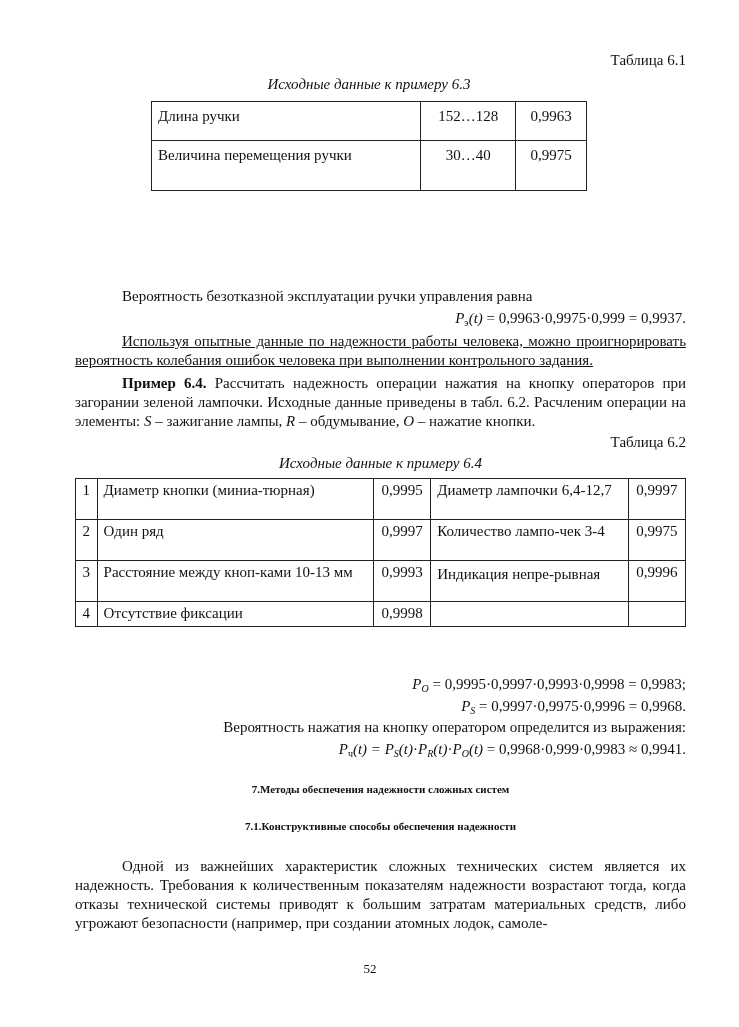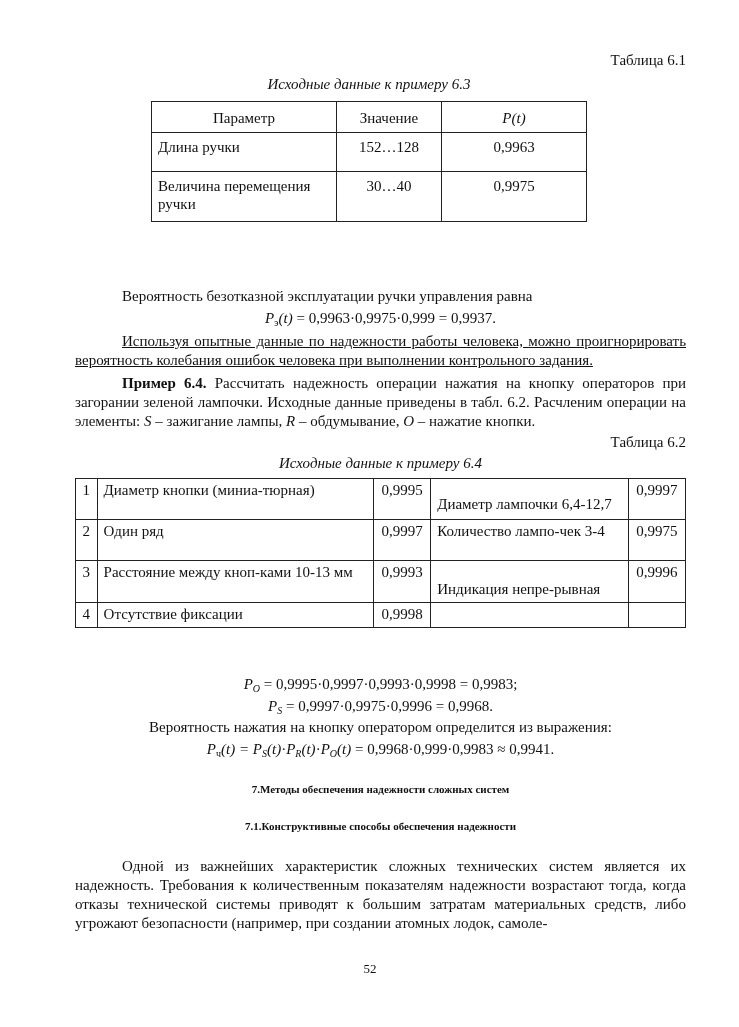--- a/index.html
+++ b/index.html
@@ -10,38 +10,33 @@
   .center { text-align: center; }
   .ital { font-style: italic; }
   .bold { font-weight: bold; }
   p { margin: 0; }
   .para { position: absolute; left: 75px; width: 611px; line-height: 19px; text-align: justify; }
   .indent { text-indent: 47px; }
   table { border-collapse: collapse; position: absolute; font-size: 15px; }
   td, th { border: 1.4px solid #222; vertical-align: top; padding: 5px 6px 4px 6px; line-height: 18px; font-weight: normal; }
   th { text-align: center; vertical-align: middle; }
   .c { text-align: center; }
-  .formula { position: absolute; left: 75px; width: 611px; text-align: center; line-height: 19px; }
+  .formula { position: absolute; left: 75px; width: 611px; text-align: right; line-height: 19px; }
   sub { font-size: 10px; vertical-align: -3px; }
   .var { font-style: italic; }
   .heading { position: absolute; left: 75px; width: 611px; text-align: center; font-weight: bold; font-size: 11px; }
 </style>
 </head>
 <body>
 
 <div class="abs right" style="left:500px; top:52px; width:186px;">Таблица 6.1</div>
 <div class="abs center ital" style="left:151px; top:76px; width:436px;">Исходные данные к примеру 6.3</div>
 
 <table style="left:151px; top:101px; width:436px;">
   <tbody>
-      <tr style="height:31px;">
-    <th style="width:172px;">Параметр</th>
-    <th style="width:92px;">Значение</th>
-    <th class="ital">P(t)</th>
-  </tr>
   <tr style="height:39px;">
     <td>Длина ручки</td>
     <td class="c">152…128</td>
     <td class="c">0,9963</td>
   </tr>
   <tr style="height:50px;">
     <td>Величина перемещения ручки</td>
     <td class="c">30…40</td>
     <td class="c">0,9975</td>
   </tr>
@@ -59,35 +54,35 @@
 
 <div class="abs right" style="left:500px; top:434px; width:186px;">Таблица 6.2</div>
 <div class="abs center ital" style="left:75px; top:455px; width:611px;">Исходные данные к примеру 6.4</div>
 
 <table style="left:75px; top:478px; width:611px;">
   <tbody>
   <tr style="height:41px;">
     <td class="c" style="padding-top:2px;">1</td>
     <td style="padding-top:2px;">Диаметр кнопки (миниа-тюрная)</td>
     <td class="c" style="padding-top:2px;">0,9995</td>
-    <td style="padding-top:16px;">Диаметр лампочки 6,4-12,7</td>
+    <td style="padding-top:2px;">Диаметр лампочки 6,4-12,7</td>
     <td class="c" style="padding-top:2px;">0,9997</td>
   </tr>
   <tr style="height:41px;">
     <td class="c" style="padding-top:2px;">2</td>
     <td style="padding-top:2px;">Один ряд</td>
     <td class="c" style="padding-top:2px;">0,9997</td>
     <td style="padding-top:2px;">Количество лампо-чек 3-4</td>
     <td class="c" style="padding-top:2px;">0,9975</td>
   </tr>
   <tr style="height:41px;">
     <td class="c" style="padding-top:2px;">3</td>
     <td style="padding-top:2px;">Расстояние между кноп-ками 10-13 мм</td>
     <td class="c" style="padding-top:2px;">0,9993</td>
-    <td style="padding-top:19px;border-radius:10px;">Индикация непре-рывная</td>
+    <td style="padding-top:4px;border-radius:10px;">Индикация непре-рывная</td>
     <td class="c" style="padding-top:2px;">0,9996</td>
   </tr>
   <tr style="height:24px;">
     <td class="c" style="padding-top:2px;">4</td>
     <td style="padding-top:2px;">Отсутствие фиксации</td>
     <td class="c" style="padding-top:2px;">0,9998</td>
     <td style="padding-top:2px;"></td>
     <td class="c" style="padding-top:2px;"></td>
   </tr>
 </tbody>

